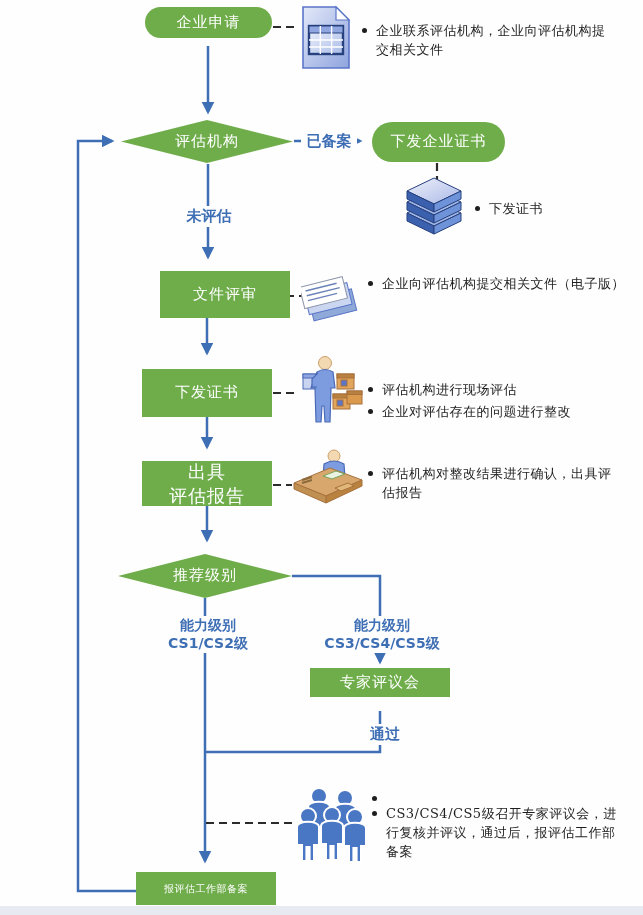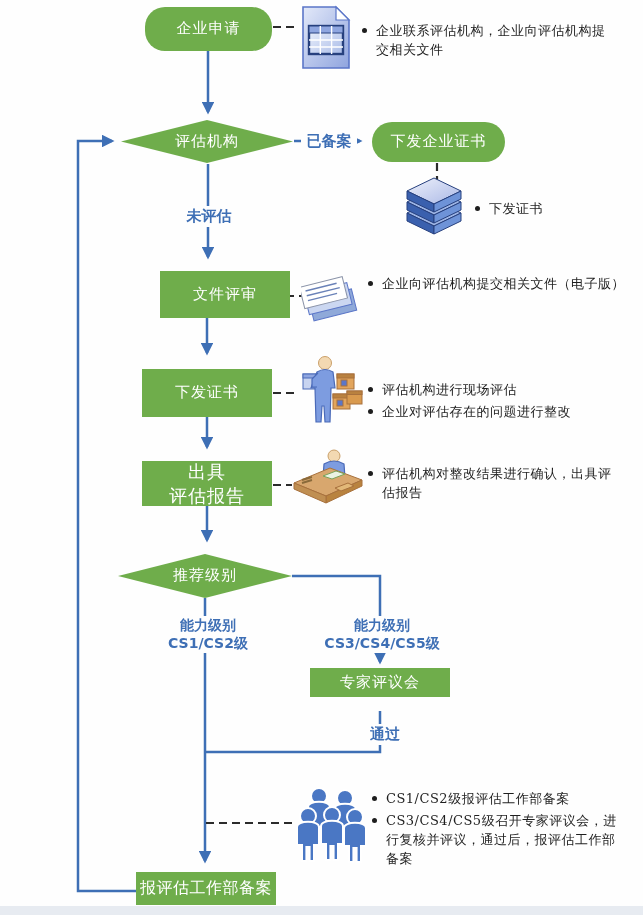--- a/index.html
+++ b/index.html
@@ -6,29 +6,29 @@
   .canvas{position:relative;width:643px;height:915px;background:#fefefe;overflow:hidden;
           font-family:"DejaVu Sans","Liberation Sans",sans-serif;}
   .connectors{position:absolute;left:0;top:0;width:643px;height:915px;pointer-events:none;}
 
   
   .node{position:absolute;display:flex;align-items:center;justify-content:center;
         background:#6fad4b;color:#ffffff;font-size:15px;letter-spacing:1px;
         text-align:center;white-space:pre-line;line-height:1.3;}
   .pill{border-radius:20px;}
   .diamond{clip-path:polygon(50% 0%,100% 50%,50% 100%,0% 50%);}
-  .n-apply{left:145px;top:7px;width:127px;height:44px;}
+  .n-apply{left:145px;top:7px;width:127px;height:31px;}
   .n-org{left:121px;top:120px;width:172px;height:43px;}
   .n-cert{left:372px;top:122px;width:133px;height:40px;}
   .n-docreview{left:160px;top:271px;width:130px;height:47px;}
   .n-onsite{left:142px;top:369px;width:130px;height:48px;}
   .n-report{left:142px;top:461px;width:130px;height:45px;font-size:18px;}
   .n-level{left:118px;top:554px;width:174px;height:44px;}
   .n-expert{left:310px;top:652px;width:140px;height:29px;margin-top:16px;}
-  .n-filing{left:136px;top:872px;width:140px;height:33px;font-size:16px;letter-spacing:.5px;}
+  .n-filing{left:136px;top:872px;width:140px;height:33px;font-size:10px;letter-spacing:.5px;}
 
   
   .lbl{position:absolute;color:#3e6fb5;background:#fefefe;font-size:15px;
        text-align:center;white-space:pre-line;line-height:1.25;padding:1px 2px;font-weight:bold;}
   .l-filed{left:301px;top:131px;width:52px;}
   .l-notassessed{left:181px;top:206px;width:52px;}
   .l-cs12{left:148px;top:616px;width:116px;font-size:14px;}
   .l-cs345{left:314px;top:616px;width:132px;font-size:14px;}
   .l-pass{left:364px;top:724px;width:38px;}
 
@@ -141,21 +141,20 @@
   </ul>
   <ul class="note nt-report">
     <li>
         <span class="dot"></span>
         <span>评估机构对整改结果进行确认，出具评估报告</span>
       </li>
   </ul>
   <ul class="note nt-filing">
     <li>
         <span class="dot"></span>
-        <span>CS1/CS2级报评估工作部备案</span>
       </li>
     <li>
         <span class="dot"></span>
         <span>CS3/CS4/CS5级召开专家评议会，进行复核并评议，通过后，报评估工作部备案</span>
       </li>
   </ul>
 
   <svg class="icon ic-spreadsheet" width="52" height="66" viewBox="0 0 52 66">
     <defs>
       <linearGradient id="gpage" x1="0" y1="0" x2="1" y2="1">

